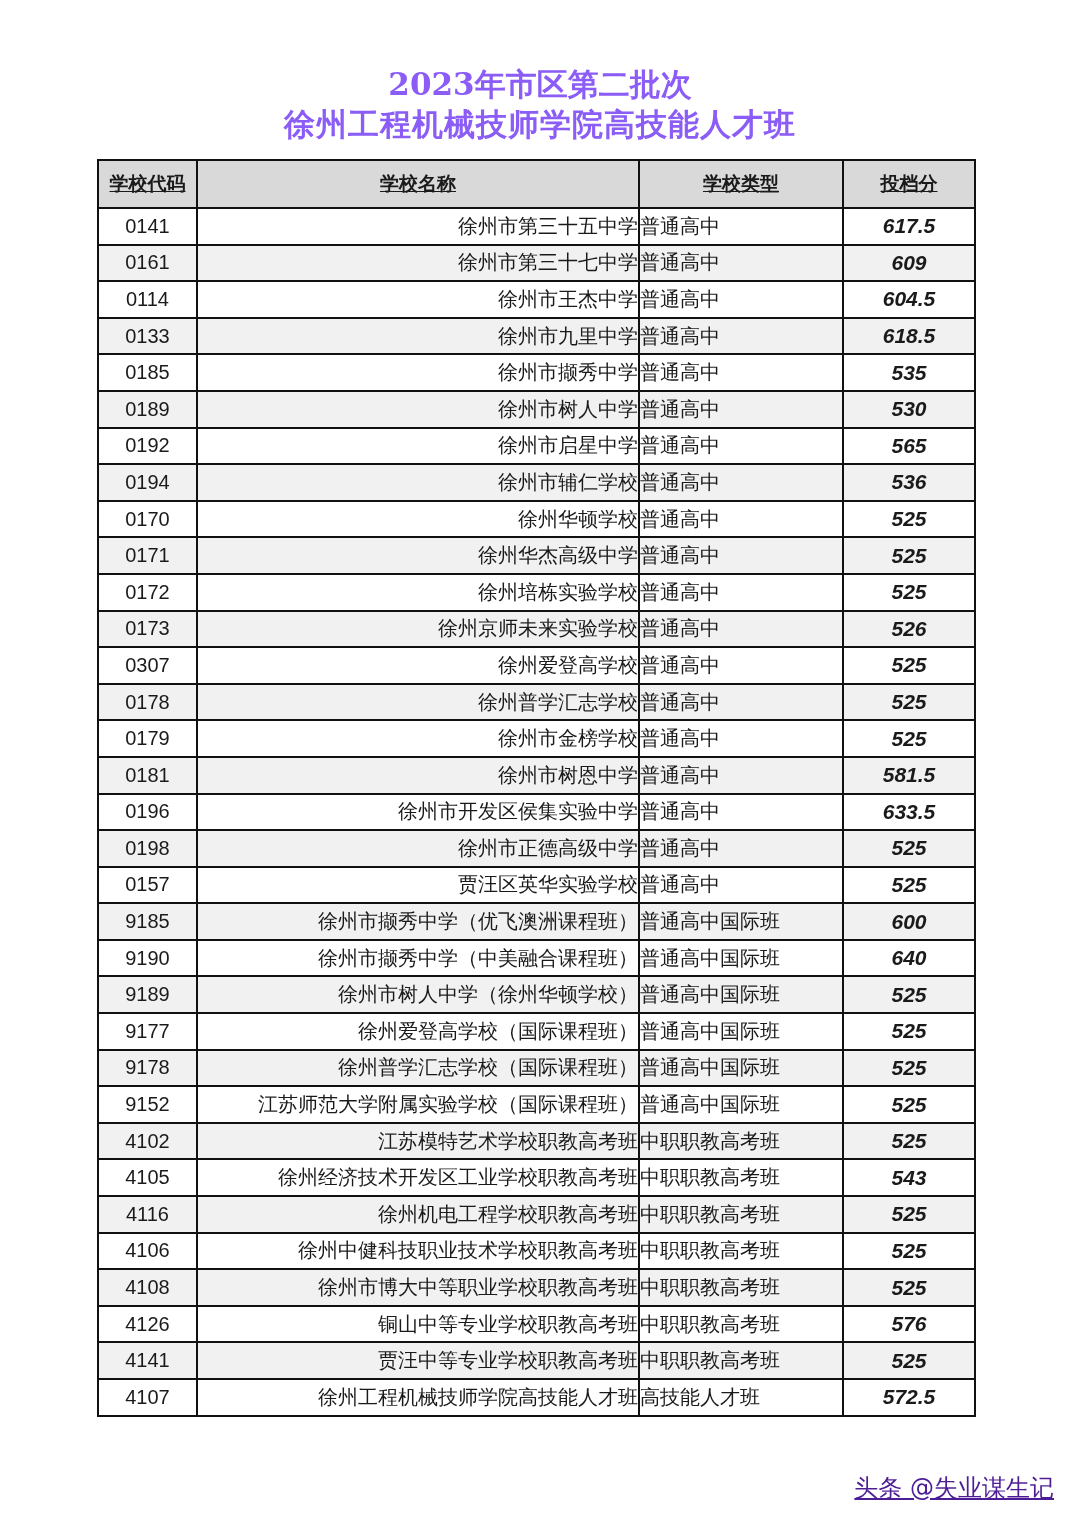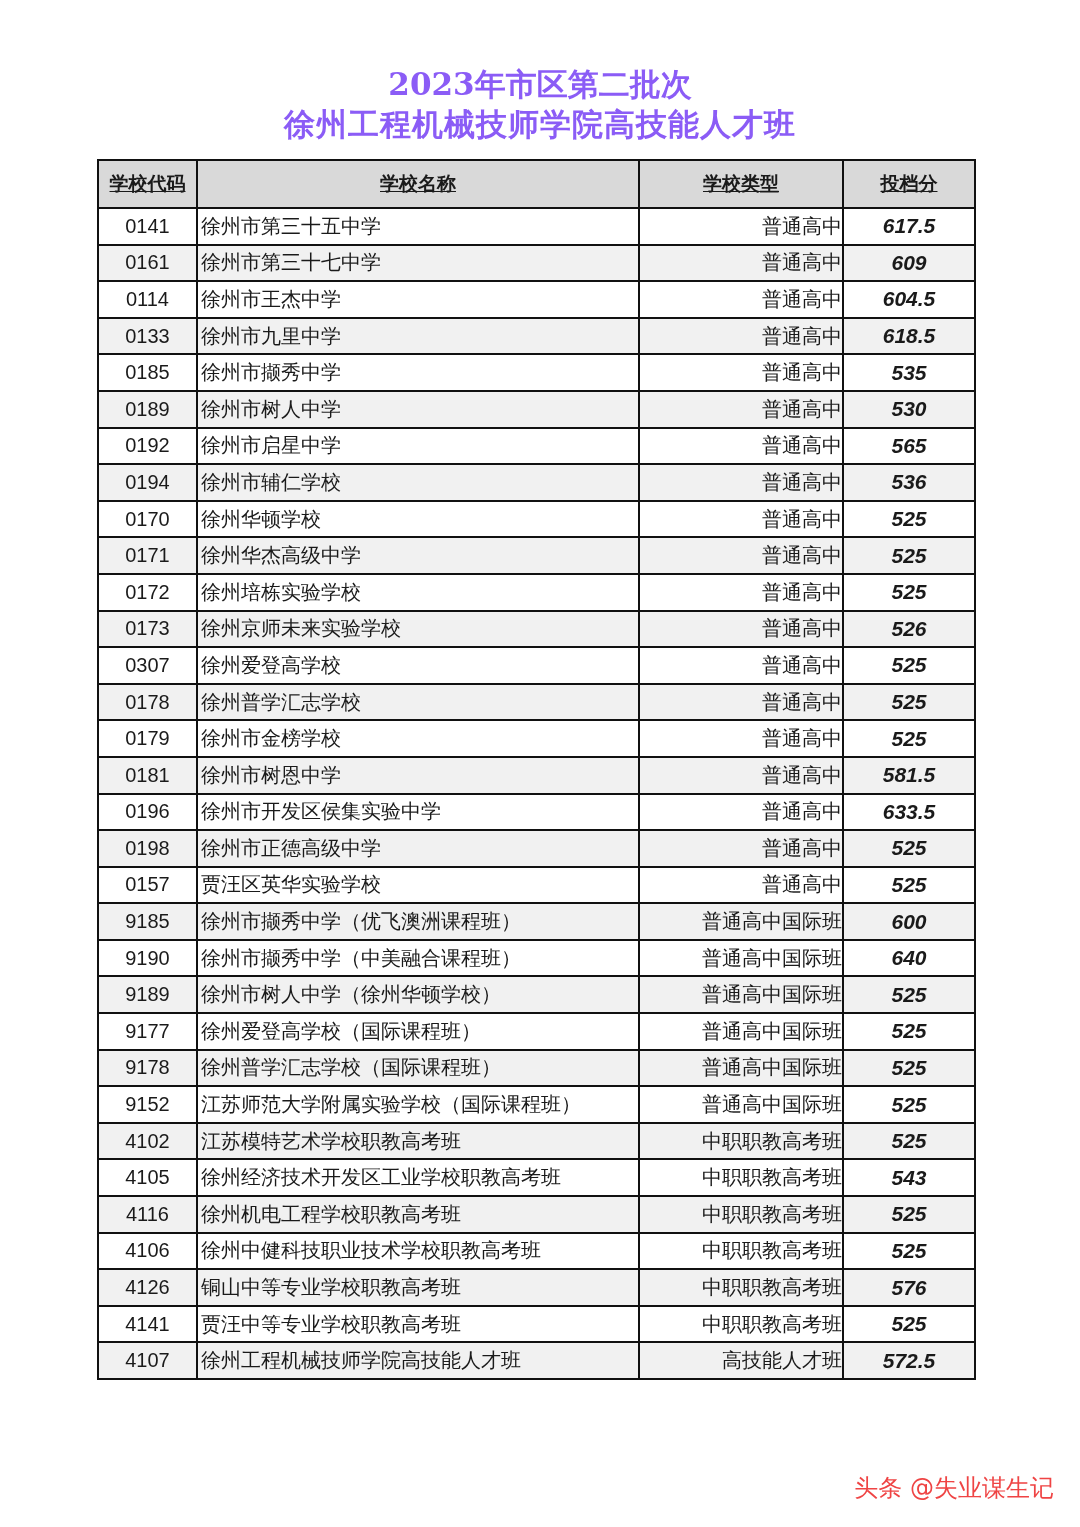--- a/index.html
+++ b/index.html
@@ -10,25 +10,25 @@
   .title.l1 { top: 64px; font-size: 31px; letter-spacing: 0px; }
   .title.l2 { top: 104px; font-size: 31px; letter-spacing: 1px; }
   table { position: absolute; left: 97px; top: 159px; width: 877px;
           border-collapse: collapse; table-layout: fixed; }
   col.c1 { width: 99px; } col.c2 { width: 442px; } col.c3 { width: 204px; } col.c4 { width: 132px; }
   th, td { border: 2px solid #111; padding: 0; height: 34.6px; font-size: 20px;
            white-space: nowrap; overflow: hidden; }
   thead th { background: #d9d9d9; height: 46px; font-weight: bold; font-size: 19px; text-align: center; text-decoration: underline; }
   tbody tr:nth-child(even) td { background: #f1f1f1; }
   td.code { text-align: center; font-family: "Liberation Sans Narrow","Liberation Sans", sans-serif; margin-left: 25px; }
-  td.name { text-align: left; padding-left: 3px; }
-  td.type { text-align: right; }
+  td.name { text-align: right; padding-left: 3px; }
+  td.type { text-align: left; }
   td.score { text-align: center; font-weight: bold; font-style: italic;
              font-family: "Liberation Sans", sans-serif; font-size: 21px; }
-  .watermark { position: absolute; right: 26px; top: 1472px; font-size: 24px; color: #ef4444; }
+  .watermark { position: absolute; right: 26px; top: 1472px; font-size: 24px; color: #4c1d95; text-decoration: underline; }
 </style>
 </head>
 <body>
 
 <div class="title l1">2023年市区第二批次</div>
 <div class="title l2">徐州工程机械技师学院高技能人才班</div>
 
 <table>
   <colgroup>
       <col class="c1">
@@ -213,20 +213,26 @@
         <td class="type">中职职教高考班</td>
         <td class="score">525</td>
       </tr>
       <tr>
         <td class="code">4106</td>
         <td class="name">徐州中健科技职业技术学校职教高考班</td>
         <td class="type">中职职教高考班</td>
         <td class="score">525</td>
       </tr>
       <tr>
+        <td class="code">4108</td>
+        <td class="name">徐州市博大中等职业学校职教高考班</td>
+        <td class="type">中职职教高考班</td>
+        <td class="score">525</td>
+      </tr>
+      <tr>
         <td class="code">4126</td>
         <td class="name">铜山中等专业学校职教高考班</td>
         <td class="type">中职职教高考班</td>
         <td class="score">576</td>
       </tr>
       <tr>
         <td class="code">4141</td>
         <td class="name">贾汪中等专业学校职教高考班</td>
         <td class="type">中职职教高考班</td>
         <td class="score">525</td>

